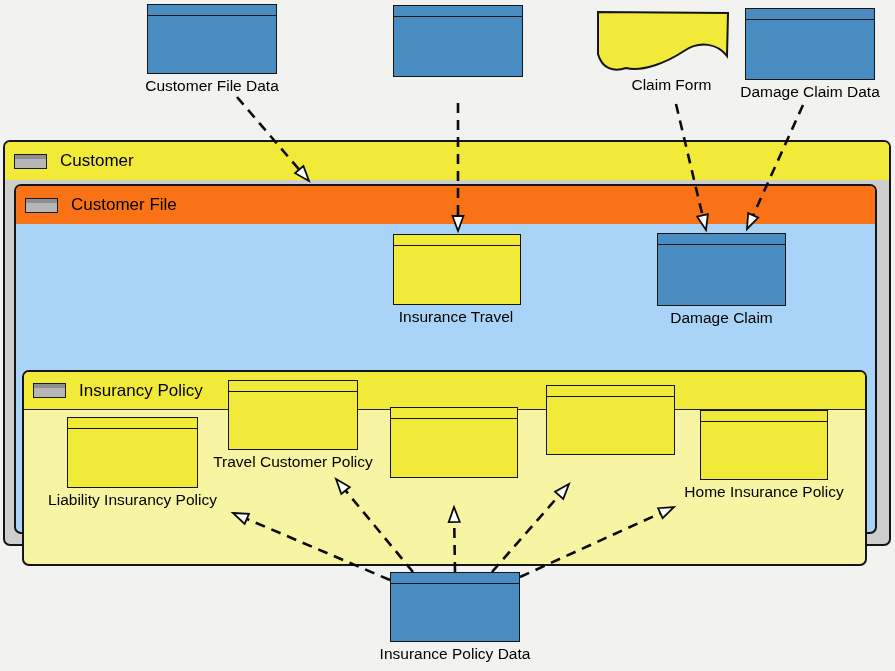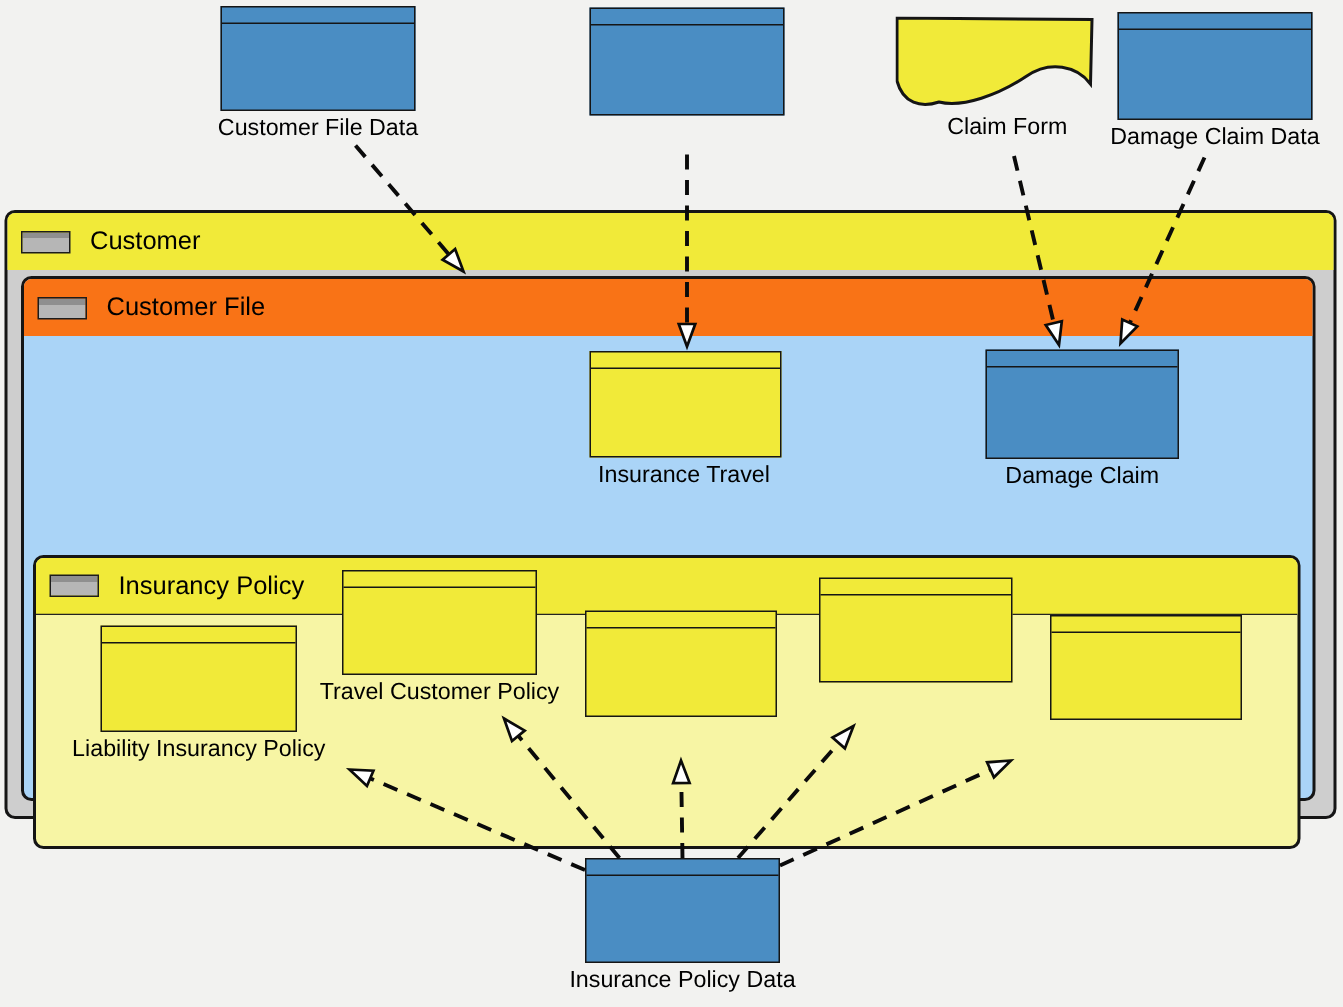--- a/index.html
+++ b/index.html
@@ -111,20 +111,21 @@
     <div class="entity-label" style="left: 293px; top: 453px;">Travel Customer Policy</div>
     <div class="entity" style="left: 390px; top: 407px; width: 128px; height: 71px; background: rgb(241, 234, 57);">
       <div class="entity-band"></div>
     </div>
     <div class="entity" style="left: 546px; top: 385px; width: 129px; height: 70px; background: rgb(241, 234, 57);">
       <div class="entity-band"></div>
     </div>
     <div class="entity" style="left: 700px; top: 410px; width: 128px; height: 70px; background: rgb(241, 234, 57);">
       <div class="entity-band"></div>
     </div>
+    <div class="entity-label" style="left: 764px; top: 483px;">Home Insurance Policy</div>
     <div class="entity" style="left: 390px; top: 572px; width: 130px; height: 70px; background: rgb(74, 141, 195);">
       <div class="entity-band"></div>
     </div>
     <div class="entity-label" style="left: 455px; top: 645px;">Insurance Policy Data</div>
   </div>
 <svg id="edge-layer" width="895" height="671" viewBox="0 0 895 671">
     <line x1="237" y1="97" x2="300.53971214507243" y2="171.12966416925116" class="edge-line"></line>
     <polygon points="309,181 295.06221808515136,173.1905035185284 303.4140407111696,166.03179841051272" class="edge-head"></polygon>
     <line x1="458" y1="103" x2="458" y2="218" class="edge-line"></line>
     <polygon points="458,231 452.5,216 463.5,216" class="edge-head"></polygon>

